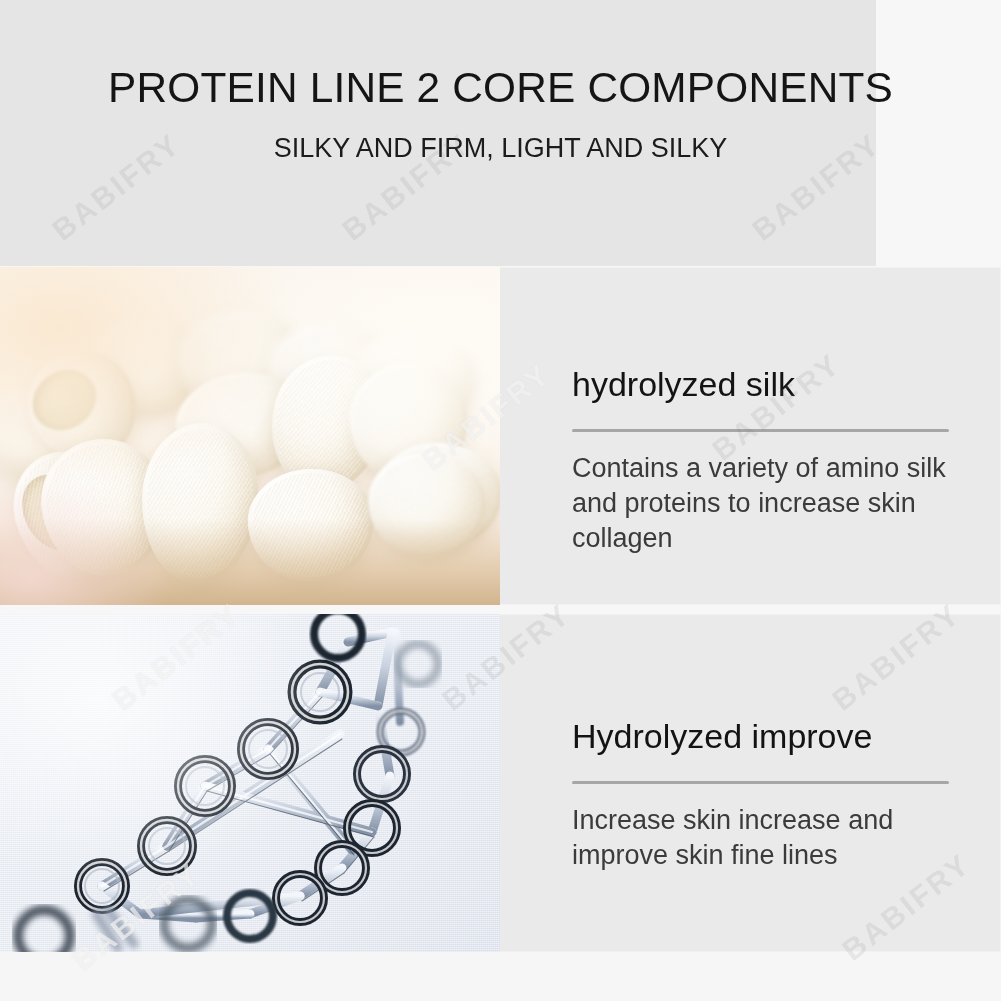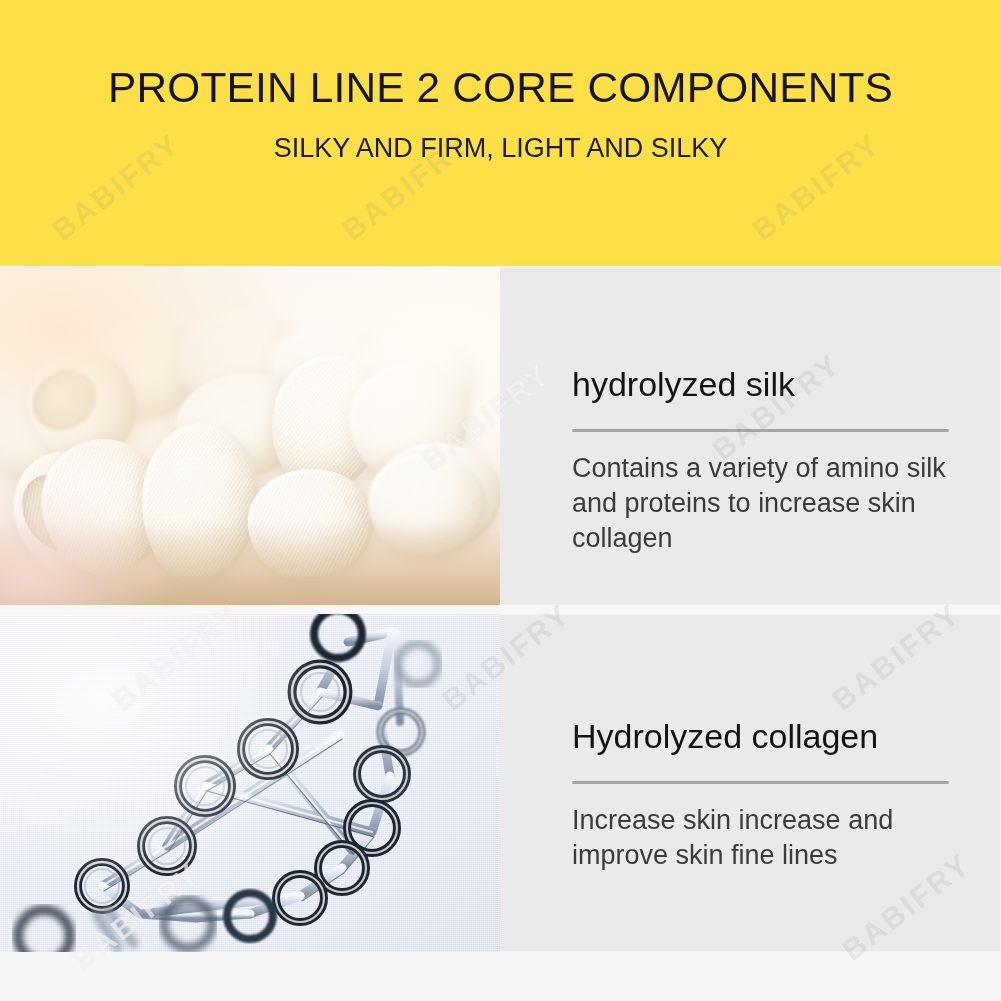--- a/index.html
+++ b/index.html
@@ -17,23 +17,23 @@
     height: 1001px;
     background: #f7f7f7;
     overflow: hidden;
   }
 
   
   .header {
     position: absolute;
     left: 0;
     top: 0;
-    width: 1001px;
+    width: 876px;
     height: 266px;
-    background: #fde047;
+    background: #e5e5e5;
   }
   .title {
     position: absolute;
     left: 0;
     top: 62px;
     width: 1001px;
     text-align: center;
     font-size: 43px;
     line-height: 50px;
     letter-spacing: 0.2px;
@@ -422,21 +422,21 @@
           <g filter="url(#blurB)" opacity="0.8">
             <path d="M96 300 L118 334 M108 296 L134 330" stroke="#8d99ab" stroke-width="9" stroke-linecap="round" fill="none"></path>
             <path d="M60 318 L92 338" stroke="#5a6personally" stroke-width="0" fill="none"></path>
           </g>
         </svg>
       </div>
     </div>
 
     <div class="info">
       <div class="info-inner">
-        <div class="info-heading">Hydrolyzed collagen</div>
+        <div class="info-heading">Hydrolyzed improve</div>
         <div class="info-rule"></div>
         <div class="info-body">Increase skin increase and improve skin fine lines</div>
       </div>
     </div>
   </div>
 
   <div class="footer-strip"></div>
 
   <div class="wm-layer">
     <div class="wm wm-dark" style="left:40px;  top:170px;">BABIFRY</div>

